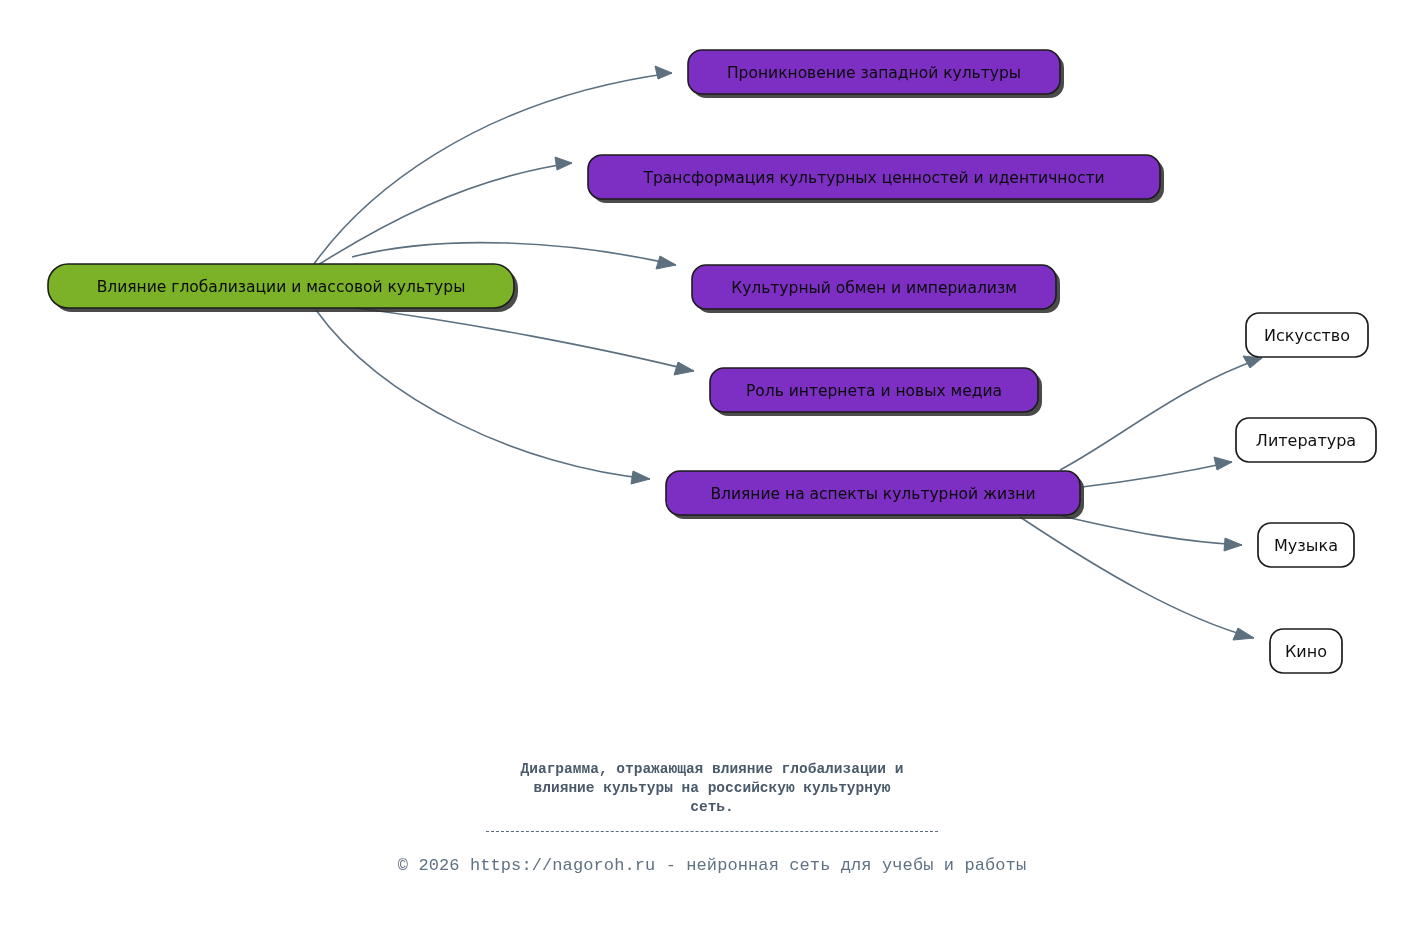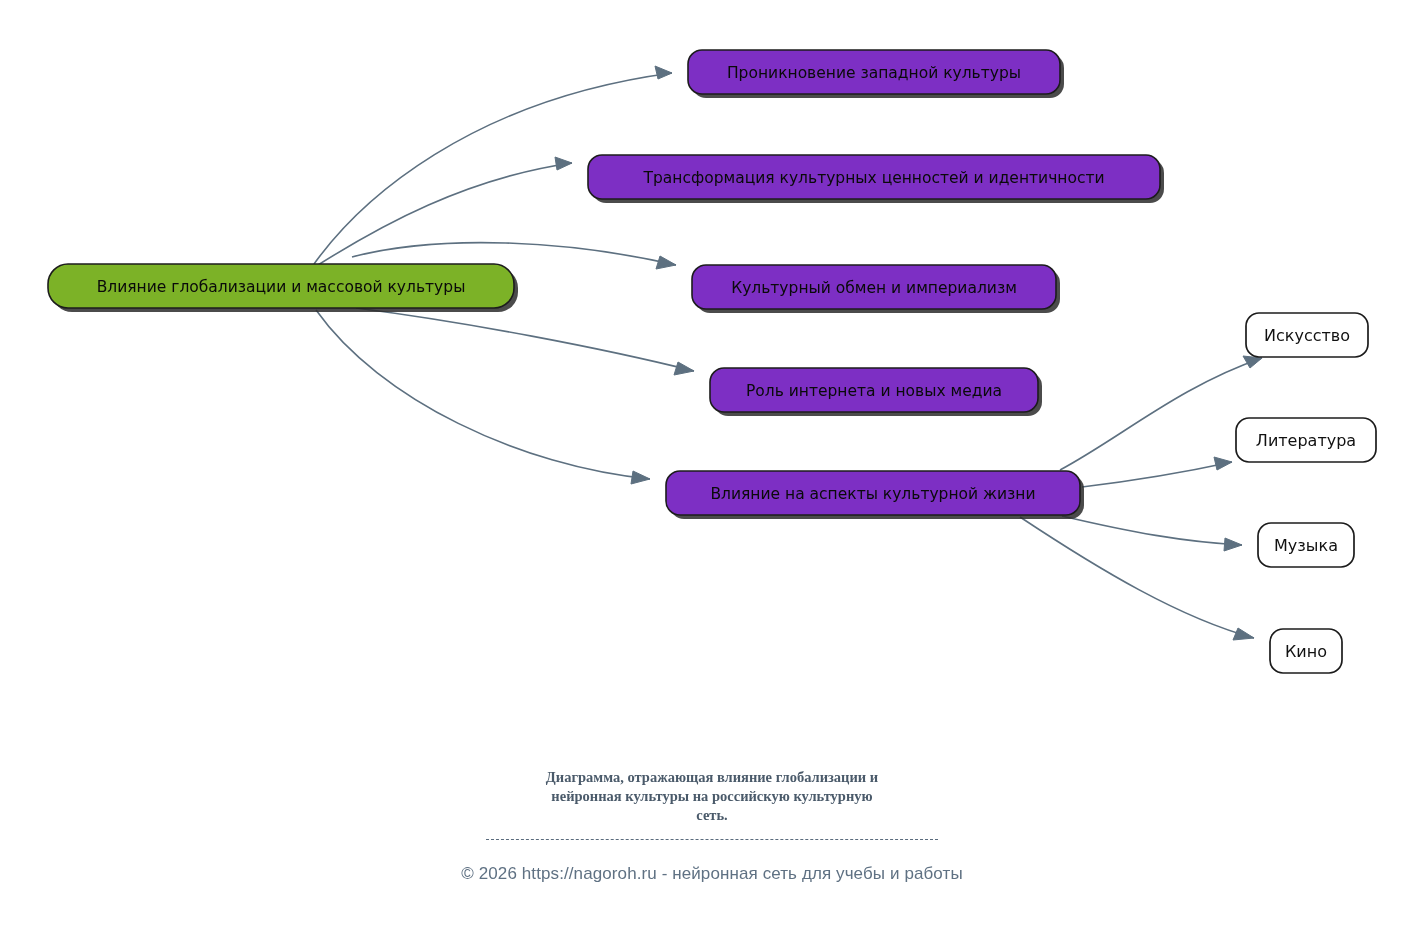--- a/index.html
+++ b/index.html
@@ -68,37 +68,37 @@
     stroke-width: 1.7px;
   }
   .caption-block {
     position: absolute;
     left: 0;
     top: 756px;
     width: 1424px;
     text-align: center;
   }
   .caption-title {
-    font-family: Liberation Serif, serif;
+    font-family: Liberation Mono, monospace;
     font-size: 14.5px;
     font-weight: bold;
     color: #4a5a6a;
     line-height: 19px;
     width: 530px;
-    margin: 12px auto;
+    margin: 4px auto;
   }
   .caption-rule {
     width: 452px;
     margin: 14px auto 0 auto;
     border: 0;
     border-top: 1.5px dashed #5a6b7d;
     height: 0;
   }
   .caption-footer {
-    font-family: Liberation Sans, sans-serif;
+    font-family: Liberation Mono, monospace;
     font-size: 17px;
     color: #5f7183;
     margin-top: 24px;
     letter-spacing: 0.1px;
   }
 </style>
 </head>
 <body>
 
 <div id="diagram-root">
@@ -207,20 +207,20 @@
     <g>
       <rect class="leaf-box" x="1270" y="629" width="72" height="44" rx="13" ry="13"></rect>
       <text class="leaf-label" x="1306" y="652">Кино</text>
     </g>
 
   </svg>
 
   <div class="caption-block">
     <div class="caption-title">
       <div>Диаграмма, отражающая влияние глобализации и</div>
-      <div>нейронная культуры на российскую культурную</div>
+      <div>влияние культуры на российскую культурную</div>
       <div>сеть.</div>
     </div>
     <hr class="caption-rule">
     <div class="caption-footer">© 2026 https://nagoroh.ru - нейронная сеть для учебы и работы</div>
   </div>
 
 </div>
 
 </body></html>

